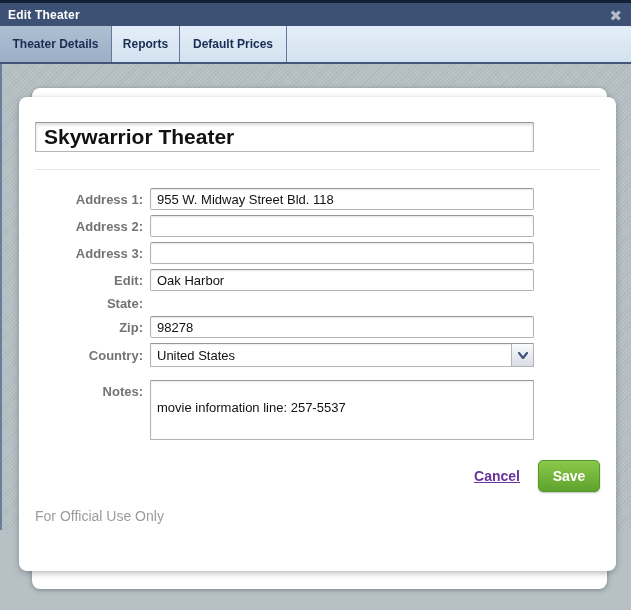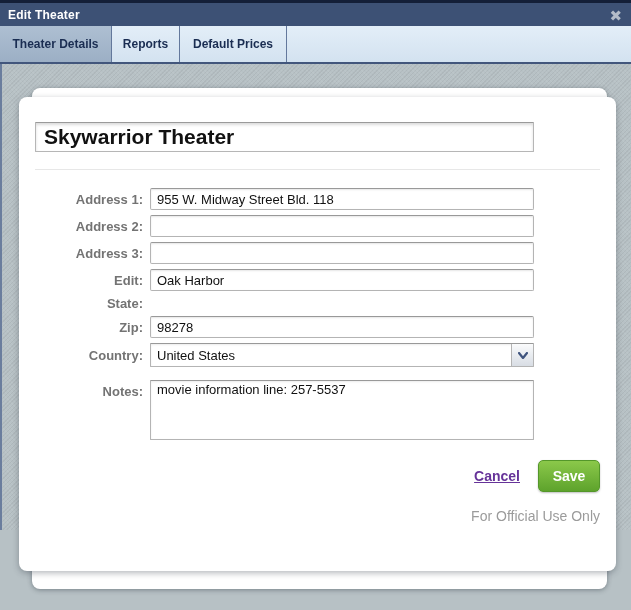--- a/index.html
+++ b/index.html
@@ -99,21 +99,21 @@
     font-family:"Liberation Sans", sans-serif;
     font-size:13px; color:#111; padding:2px 6px;
   }
   .row.notes { align-items:flex-start; margin-top:13px; }
   .row.notes .lbl { padding-top:4px; }
   textarea {
     width:384px; height:60px; resize:none;
     border:1px solid #b4b4b4; border-top-color:#999; border-radius:1px;
     box-shadow:inset 0 1px 2px rgba(0,0,0,.08);
     font-family:"Liberation Sans", sans-serif;
-    font-size:13px; color:#111; padding:1px 6px;
+    font-size:13px; color:#111; padding:19px 6px;
   }
 
   
   .select {
     width:384px; height:24px; display:flex; align-items:stretch;
     border:1px solid #b4b4b4; border-top-color:#999; border-radius:1px;
     background:#fff; cursor:pointer;
     box-shadow:inset 0 1px 2px rgba(0,0,0,.08);
   }
   .select-value {
@@ -139,21 +139,21 @@
     width:62px; height:32px;
     background:linear-gradient(#8bc84a, #5ea32c);
     border:1px solid #54972a; border-radius:5px;
     color:#ffffff; font-size:14px; font-weight:bold;
     font-family:"Liberation Sans", sans-serif;
     box-shadow:0 1px 2px rgba(0,0,0,.25);
     cursor:pointer;
   }
 
   .footer-note {
-    text-align:right; margin-top:16px;
+    text-align:left; margin-top:16px;
     color:#9b9b9b; font-size:14px;
   }
 </style>
 </head>
 <body>
 
 <div class="titlebar">
   <span class="titlebar-title">Edit Theater</span>
   <span class="close-x">✖</span>
 </div>

